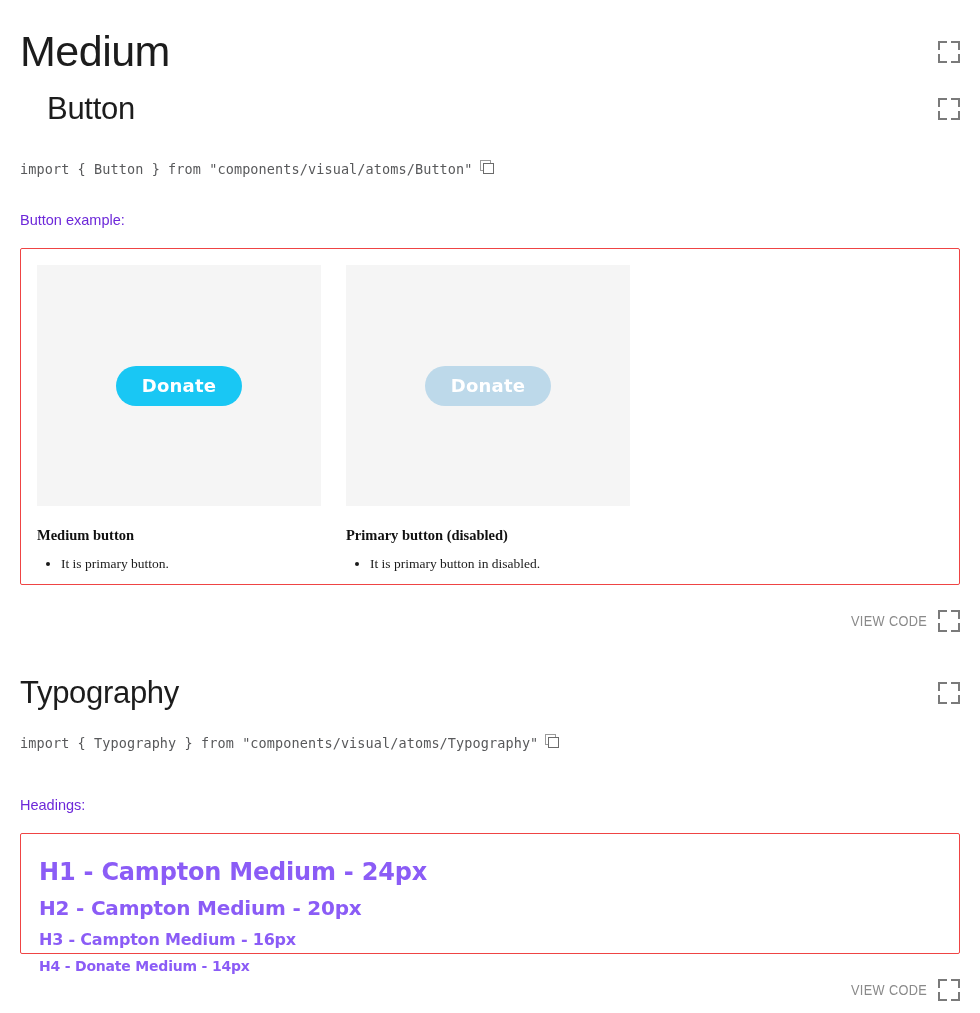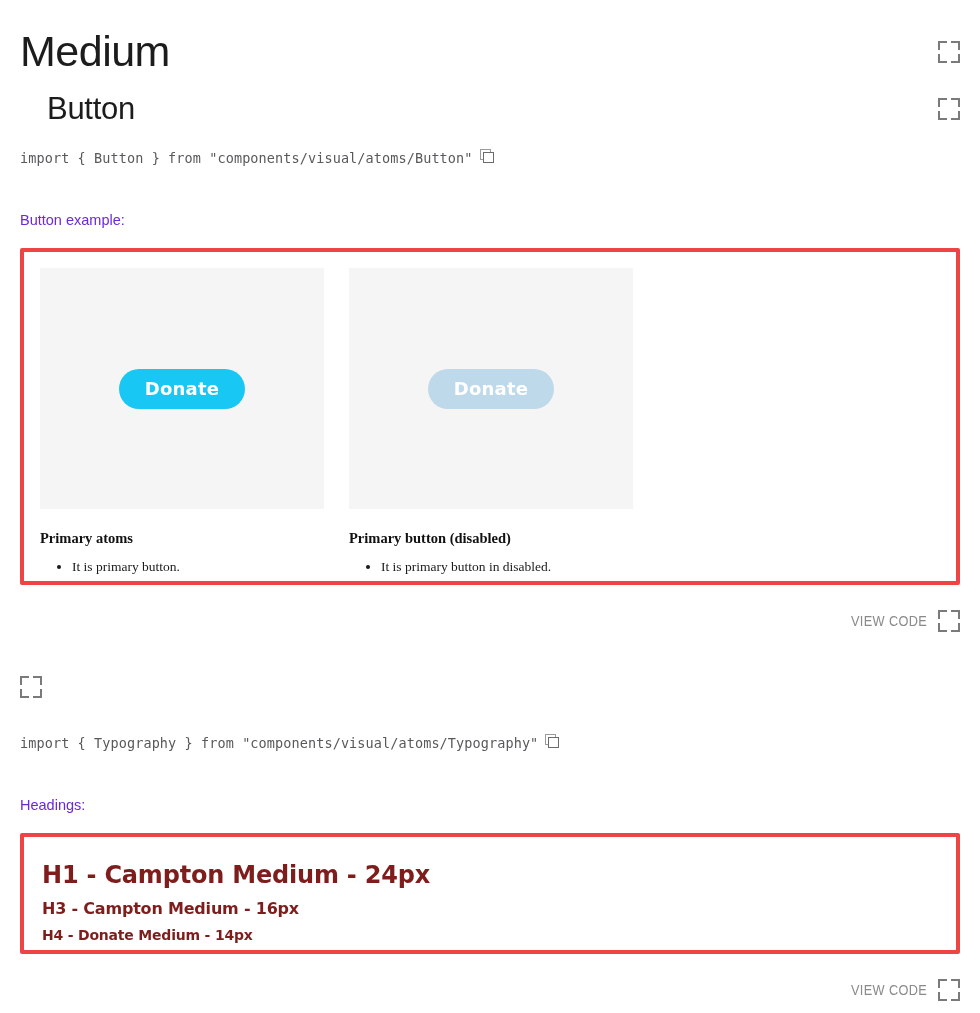--- a/index.html
+++ b/index.html
@@ -104,21 +104,21 @@
 
   
   .example-label {
     font-size: 14.5px;
     color: #6d28d9;
     margin: 0;
   }
 
   
   .card {
-    border: 4px solid #ef4444;
+    border: 1px solid #ef4444;
     border-radius: 2px;
     background: #ffffff;
     box-sizing: border-box;
   }
   .card-body {
     display: flex;
     padding: 16px;
     gap: 25px;
   }
   .demo-col {
@@ -139,21 +139,21 @@
     color: #111111;
     margin: 21px 0 0 0;
   }
   .demo-list {
     font-family: "Liberation Serif", serif;
     font-size: 13.5px;
     color: #1a1a1a;
     margin: 12px 0 6px 0;
     padding-left: 20px;
   }
-  .demo-list li { margin: 12px; }
+  .demo-list li { margin: 4px; }
 
   
   .btn-donate {
     border: none;
     border-radius: 999px;
     padding: 11px 26px;
     font-family: "DejaVu Sans", sans-serif;
     font-size: 18px;
     font-weight: bold;
     letter-spacing: 0.2px;
@@ -179,21 +179,21 @@
     text-transform: uppercase;
     cursor: pointer;
     transform: scaleX(0.88);
     transform-origin: left center;
   }
 
   
   .type-card-body { padding: 22px 18px 20px 18px; }
   .type-heading {
     font-family: "DejaVu Sans", sans-serif;
-    color: #7f1d1d;
+    color: #8b5cf6;
     font-weight: bold;
     margin: 0;
     letter-spacing: -0.2px;
   }
   .type-h1 { font-size: 24px; line-height: 1.35; }
   .type-h2 { font-size: 20px; line-height: 1.4; margin-top: 6px; }
   .type-h3 { font-size: 16px; line-height: 1.45; margin-top: 6px; }
   .type-h4 { font-size: 14px; line-height: 1.45; margin-top: 4px; }
 
   
@@ -217,40 +217,40 @@
   <div class="blk section-row" style="top:92px;margin-left:27px;">
     <h2 class="h-section">Button</h2>
     <span class="expand-icon">
       <i class="tl"></i>
         <i class="tr"></i>
         <i class="bl"></i>
         <i class="br"></i>
     </span>
   </div>
 
-  <div class="blk import-row" style="top:141px;">
+  <div class="blk import-row" style="top:152px;">
     <code class="import-code">import { Button } from "components/visual/atoms/Button"</code>
     <span class="copy-icon">
       <span class="back"></span>
         <span class="front"></span>
     </span>
   </div>
 
   <div class="blk" style="top:212px;">
     <p class="example-label">Button example:</p>
   </div>
 
   <div class="blk card" style="top:248px; height:337px;">
     <div class="card-body">
 
       <div class="demo-col">
         <div class="demo-stage">
           <button class="btn-donate btn-primary">Donate</button>
         </div>
-        <p class="demo-title">Primary atoms</p>
+        <p class="demo-title">Medium button</p>
         <ul class="demo-list">
           <li>It is primary button.</li>
         </ul>
       </div>
 
       <div class="demo-col">
         <div class="demo-stage">
           <button class="btn-donate btn-disabled" disabled="">Donate</button>
         </div>
         <p class="demo-title">Primary button (disabled)</p>
@@ -266,20 +266,21 @@
     <span class="viewcode-label">VIEW CODE</span>
     <span class="expand-icon">
       <i class="tl"></i>
         <i class="tr"></i>
         <i class="bl"></i>
         <i class="br"></i>
     </span>
   </div>
 
   <div class="blk section-row" style="top:676px;">
+    <h2 class="h-section">Typography</h2>
     <span class="expand-icon">
       <i class="tl"></i>
         <i class="tr"></i>
         <i class="bl"></i>
         <i class="br"></i>
     </span>
   </div>
 
   <div class="blk" style="top:797px;">
     <p class="example-label">Headings:</p>
@@ -289,20 +290,21 @@
     <code class="import-code">import { Typography } from "components/visual/atoms/Typography"</code>
     <span class="copy-icon">
       <span class="back"></span>
         <span class="front"></span>
     </span>
   </div>
 
   <div class="blk card" style="top:833px; height:121px;">
     <div class="type-card-body">
       <p class="type-heading type-h1">H1 - Campton Medium - 24px</p>
+      <p class="type-heading type-h2">H2 - Campton Medium - 20px</p>
       <p class="type-heading type-h3">H3 - Campton Medium - 16px</p>
       <p class="type-heading type-h4">H4 - Donate Medium - 14px</p>
     </div>
   </div>
 
   <div class="blk viewcode-row" style="top:965px;">
     <span class="viewcode-label">VIEW CODE</span>
     <span class="expand-icon">
       <i class="tl"></i>
         <i class="tr"></i>

